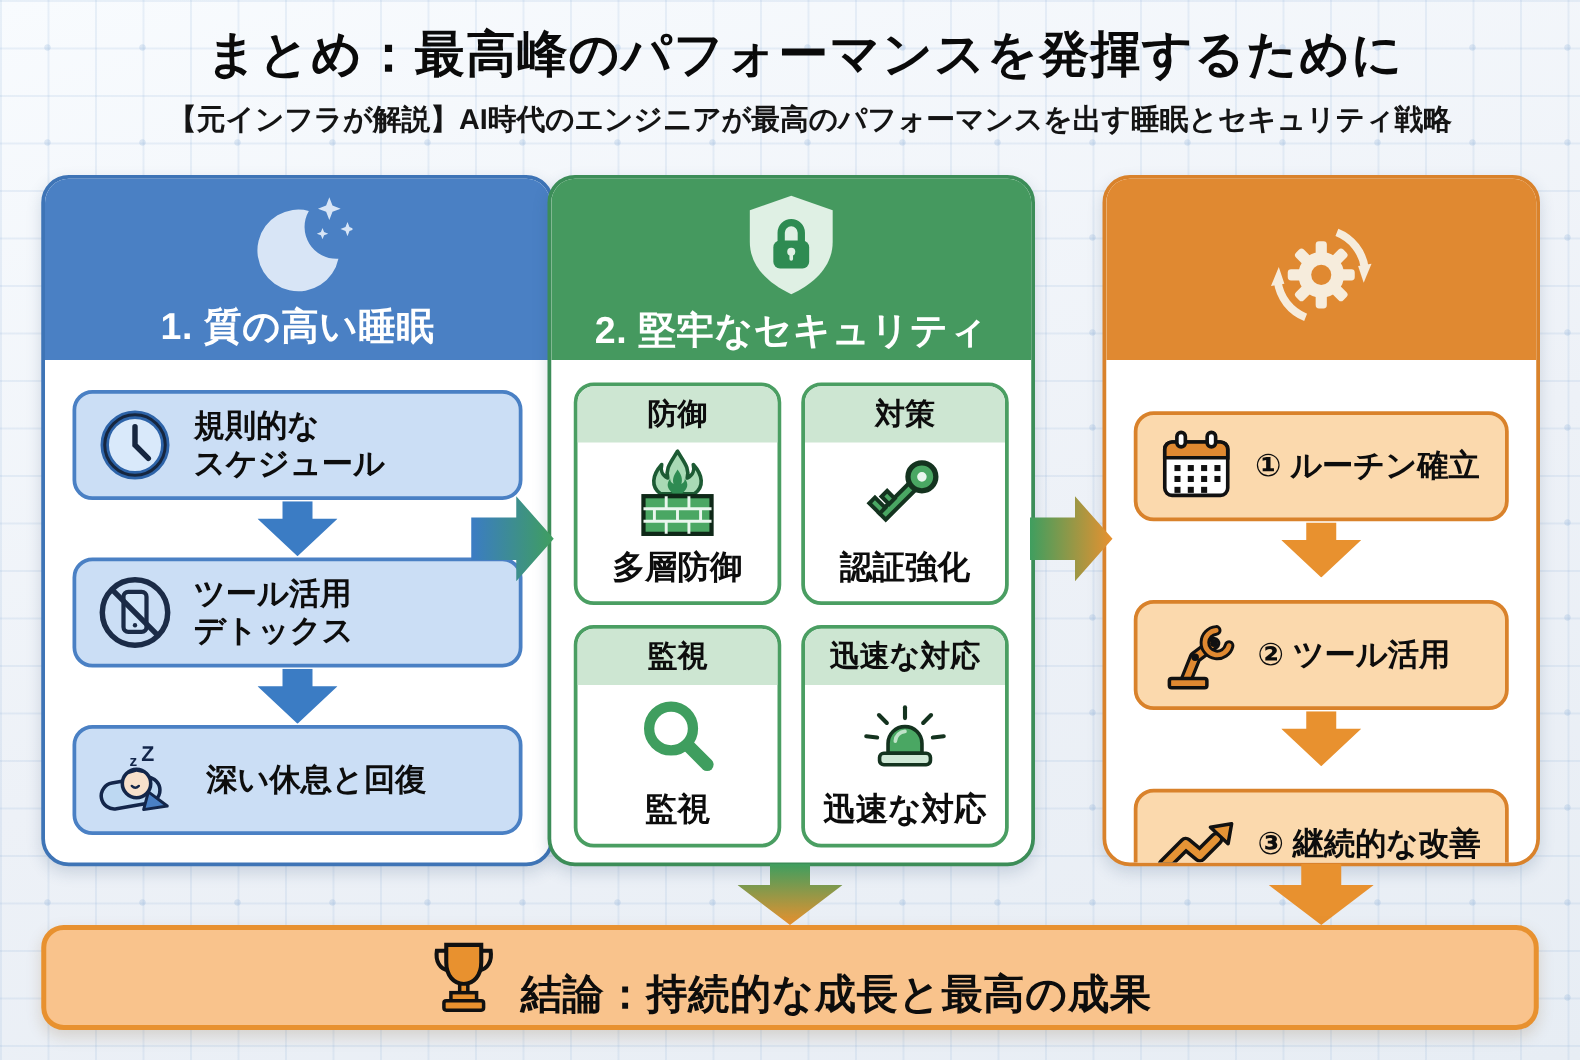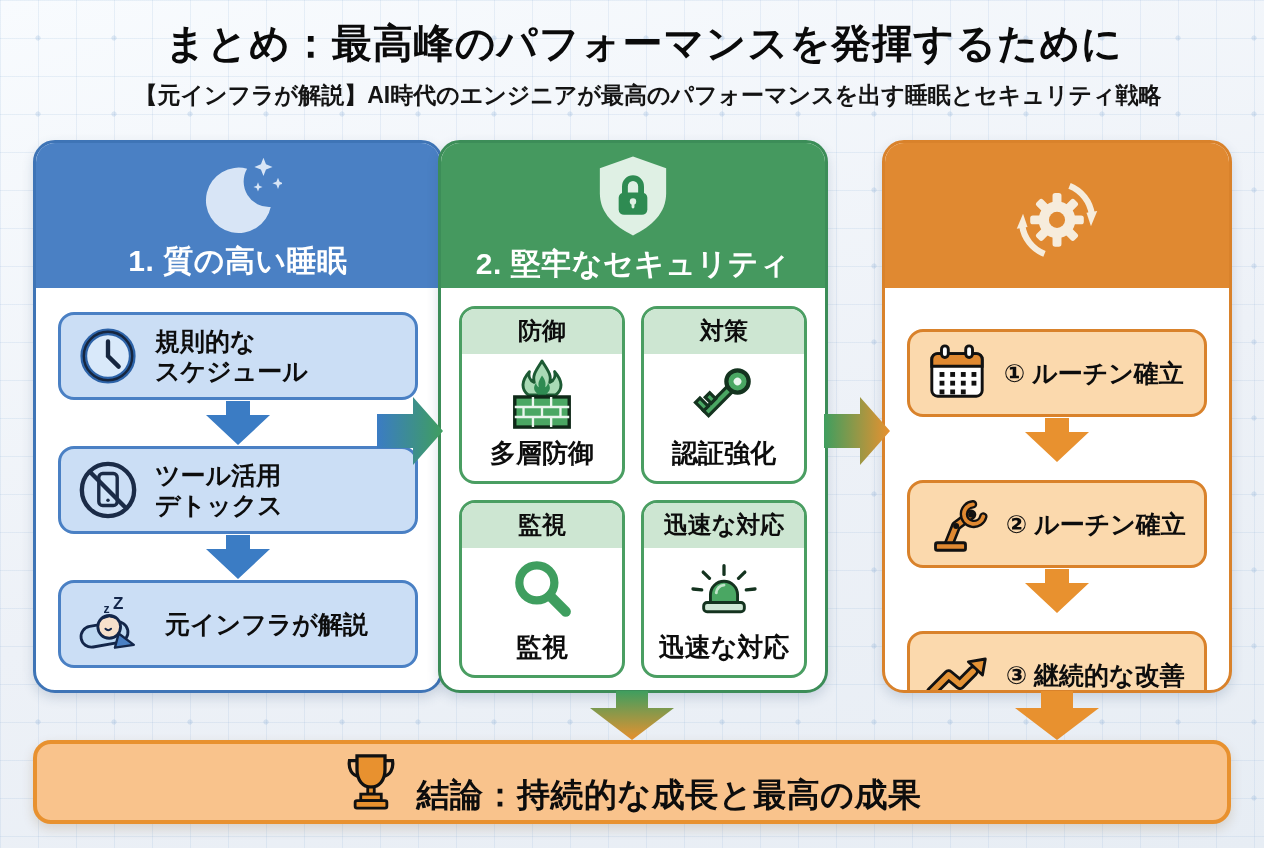--- a/index.html
+++ b/index.html
@@ -136,21 +136,21 @@
           <svg width="72" height="58" viewBox="0 0 76 60">
             <text x="28" y="18" font-size="13" font-weight="bold" fill="#13264a">z</text>
             <text x="38" y="14" font-size="18" font-weight="bold" fill="#13264a">Z</text>
             <rect x="4" y="30" width="50" height="22" rx="11" fill="#bdd8f2" stroke="#13264a" stroke-width="3" transform="rotate(-10 29 41)"></rect>
             <circle cx="34" cy="33" r="12" fill="#f7e0cb" stroke="#13264a" stroke-width="3"></circle>
             <path d="M22.5 31 A12 12 0 0 1 43 25 L34 23 L24 26 Z" fill="#13264a"></path>
             <path d="M30 35 q3 3 6 0" stroke="#13264a" stroke-width="2" fill="none" stroke-linecap="round"></path>
             <path d="M44 40 L60 52 L40 55 Z" fill="#4a80c4" stroke="#13264a" stroke-width="2.5" stroke-linejoin="round"></path>
           </svg>
         </span>
-        <span class="item-label">元インフラが解説</span>
+        <span class="item-label">深い休息と回復</span>
       </div>
 
     </div>
   </div>
 
   <div class="col col2">
     <div class="col-header">
       <span>
         <svg width="82" height="86" viewBox="0 0 90 96">
           <path d="M45 4 L82 17 V45 C82 67 66 82 45 92 C24 82 8 67 8 45 V17 Z" fill="#dff0e4"></path>
@@ -294,21 +294,21 @@
           <svg width="64" height="60" viewBox="0 0 68 64">
             <path d="M24 54 L32 34 L48 22" stroke="#111" stroke-width="11" fill="none" stroke-linecap="round" stroke-linejoin="round"></path>
             <path d="M24 54 L32 34 L48 22" stroke="#e08931" stroke-width="5.5" fill="none" stroke-linecap="round" stroke-linejoin="round"></path>
             <path d="M50 11 a10.5 10.5 0 1 0 11 13" stroke="#111" stroke-width="9" fill="none" stroke-linecap="round"></path>
             <path d="M50 11 a10.5 10.5 0 1 0 11 13" stroke="#e08931" stroke-width="4" fill="none" stroke-linecap="round"></path>
             <circle cx="32" cy="34" r="3.2" fill="#111"></circle>
             <circle cx="48" cy="22" r="3.2" fill="#111"></circle>
             <rect x="10" y="52" width="32" height="8" rx="2" fill="#e08931" stroke="#111" stroke-width="3"></rect>
           </svg>
         </span>
-        <span class="item-label">② ルーチン確立</span>
+        <span class="item-label">② ツール活用</span>
       </div>
 
       <div class="varrow">
         <svg width="64" height="44" viewBox="0 0 64 44">
           <polygon points="20,0 44,0 44,14 64,14 32,44 0,14 20,14" fill="#e8912f"></polygon>
         </svg>
       </div>
 
       <div class="item item-orange">
         <span>

